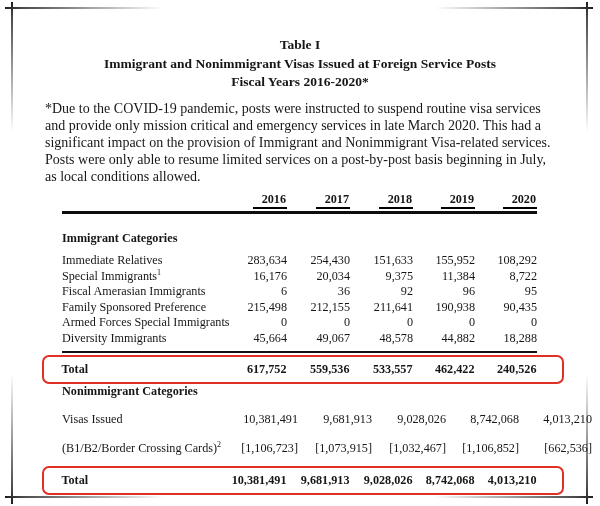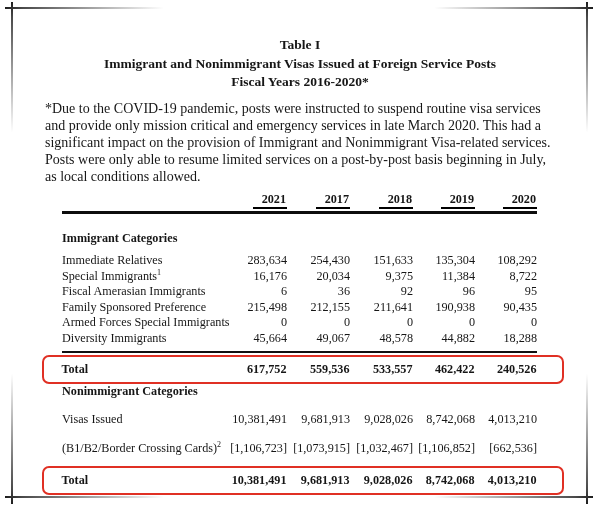--- a/index.html
+++ b/index.html
@@ -59,21 +59,21 @@
     border:2.5px solid #e03024;
     border-radius:7px;
     margin:2px -27px 0 -20px;
     padding:4px 24.5px 5px 17.5px;
     font-weight:bold;
   }
   .total-box .trow { line-height:16px; }
 
   sup.fnref { font-size:8px; vertical-align:super; line-height:0; }
 
-  .ni-row { margin-top:13px; }
+  .ni-row { margin-top:13px;gap:11px; }
 </style>
 </head>
 <body>
 
 <div class="frame-h top"></div>
 <div class="frame-h bottom"></div>
 <div class="frame-v left"></div>
 <div class="frame-v right"></div>
 
 <div class="content">
@@ -83,37 +83,37 @@
     <div>Immigrant and Nonimmigrant Visas Issued at Foreign Service Posts</div>
     <div>Fiscal Years  2016-2020*</div>
   </div>
 
   <div class="footnote">*Due to the COVID-19 pandemic, posts were instructed to suspend routine visa services and provide only mission critical and emergency services in late March 2020.  This had a significant impact on the provision of Immigrant and Nonimmigrant Visa-related services.  Posts were only able to resume limited services on a post-by-post basis beginning in July, as local conditions allowed.</div>
 
   <div class="visa-table">
 
     <div class="trow years-row">
       <span class="lbl"></span>
-      <span class="num"><span class="yr">2021</span></span>
+      <span class="num"><span class="yr">2016</span></span>
       <span class="num"><span class="yr">2017</span></span>
       <span class="num"><span class="yr">2018</span></span>
       <span class="num"><span class="yr">2019</span></span>
       <span class="num"><span class="yr">2020</span></span>
     </div>
     <div class="rule-thick"></div>
 
     <div class="section-label">Immigrant Categories</div>
 
     <div class="rows-block">
       <div class="trow">
         <span class="lbl"><span>Immediate Relatives</span><sup class="fnref"></sup></span>
         <span class="num">283,634</span>
         <span class="num">254,430</span>
         <span class="num">151,633</span>
-        <span class="num">135,304</span>
+        <span class="num">155,952</span>
         <span class="num">108,292</span>
       </div>
       <div class="trow">
         <span class="lbl"><span>Special Immigrants</span><sup class="fnref">1</sup></span>
         <span class="num">16,176</span>
         <span class="num">20,034</span>
         <span class="num">9,375</span>
         <span class="num">11,384</span>
         <span class="num">8,722</span>
       </div>

